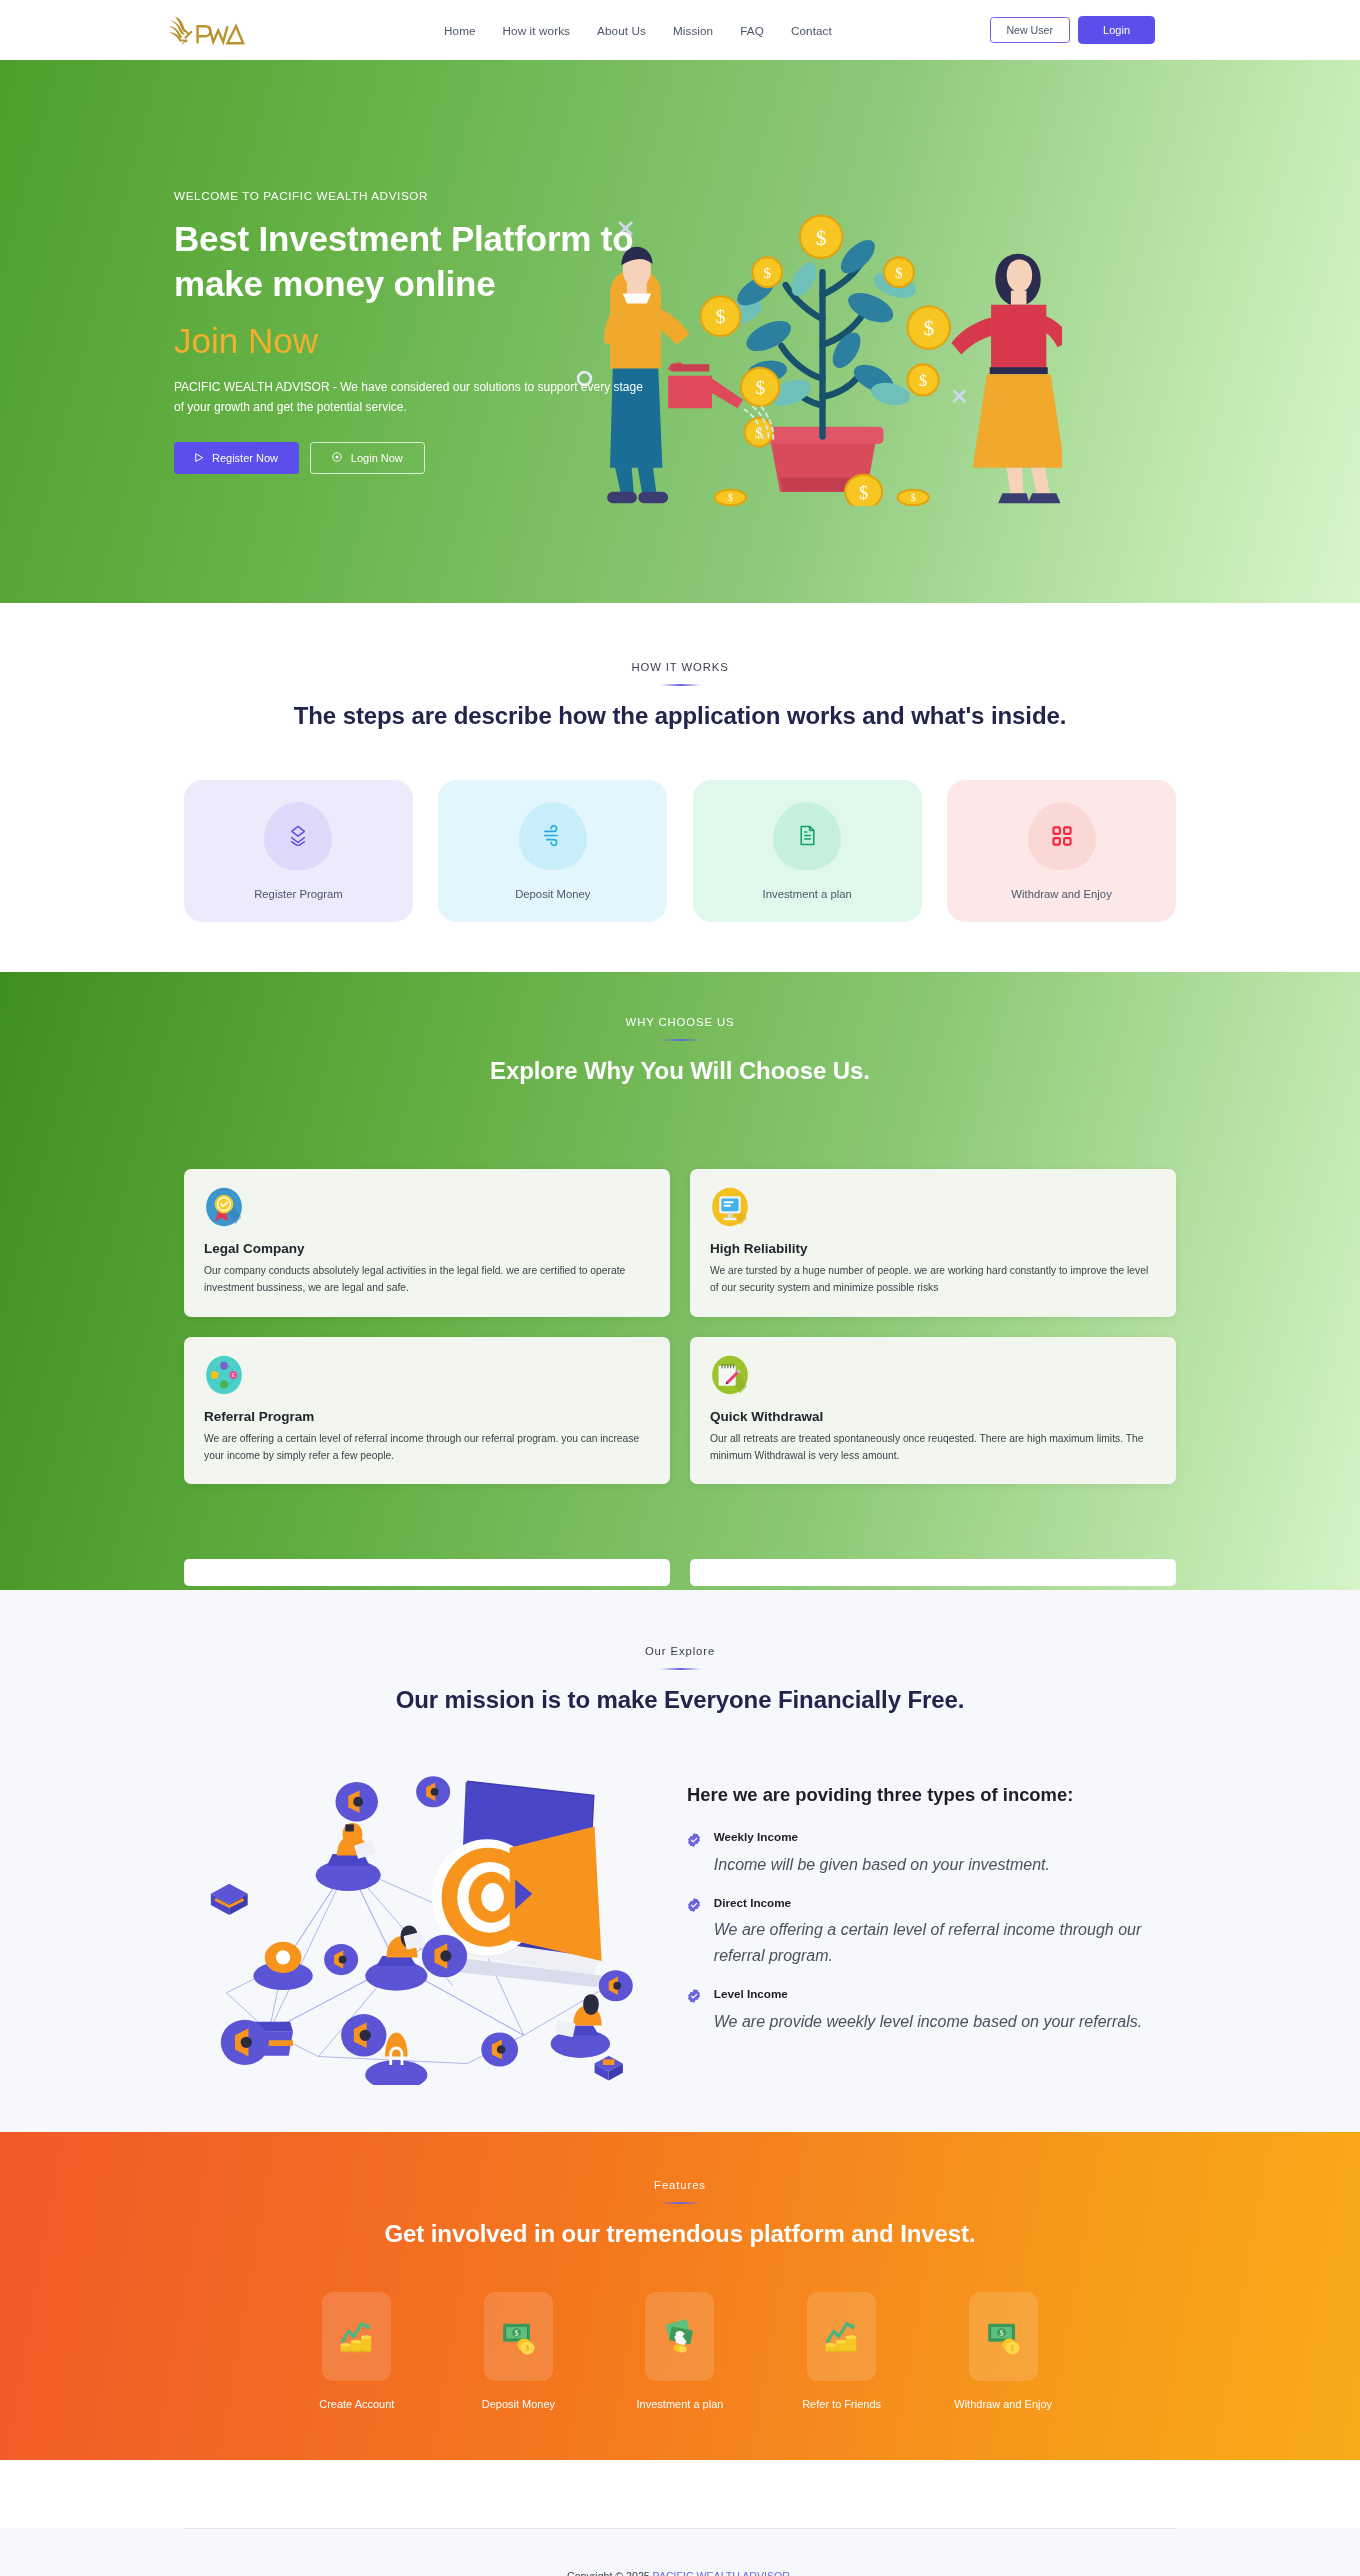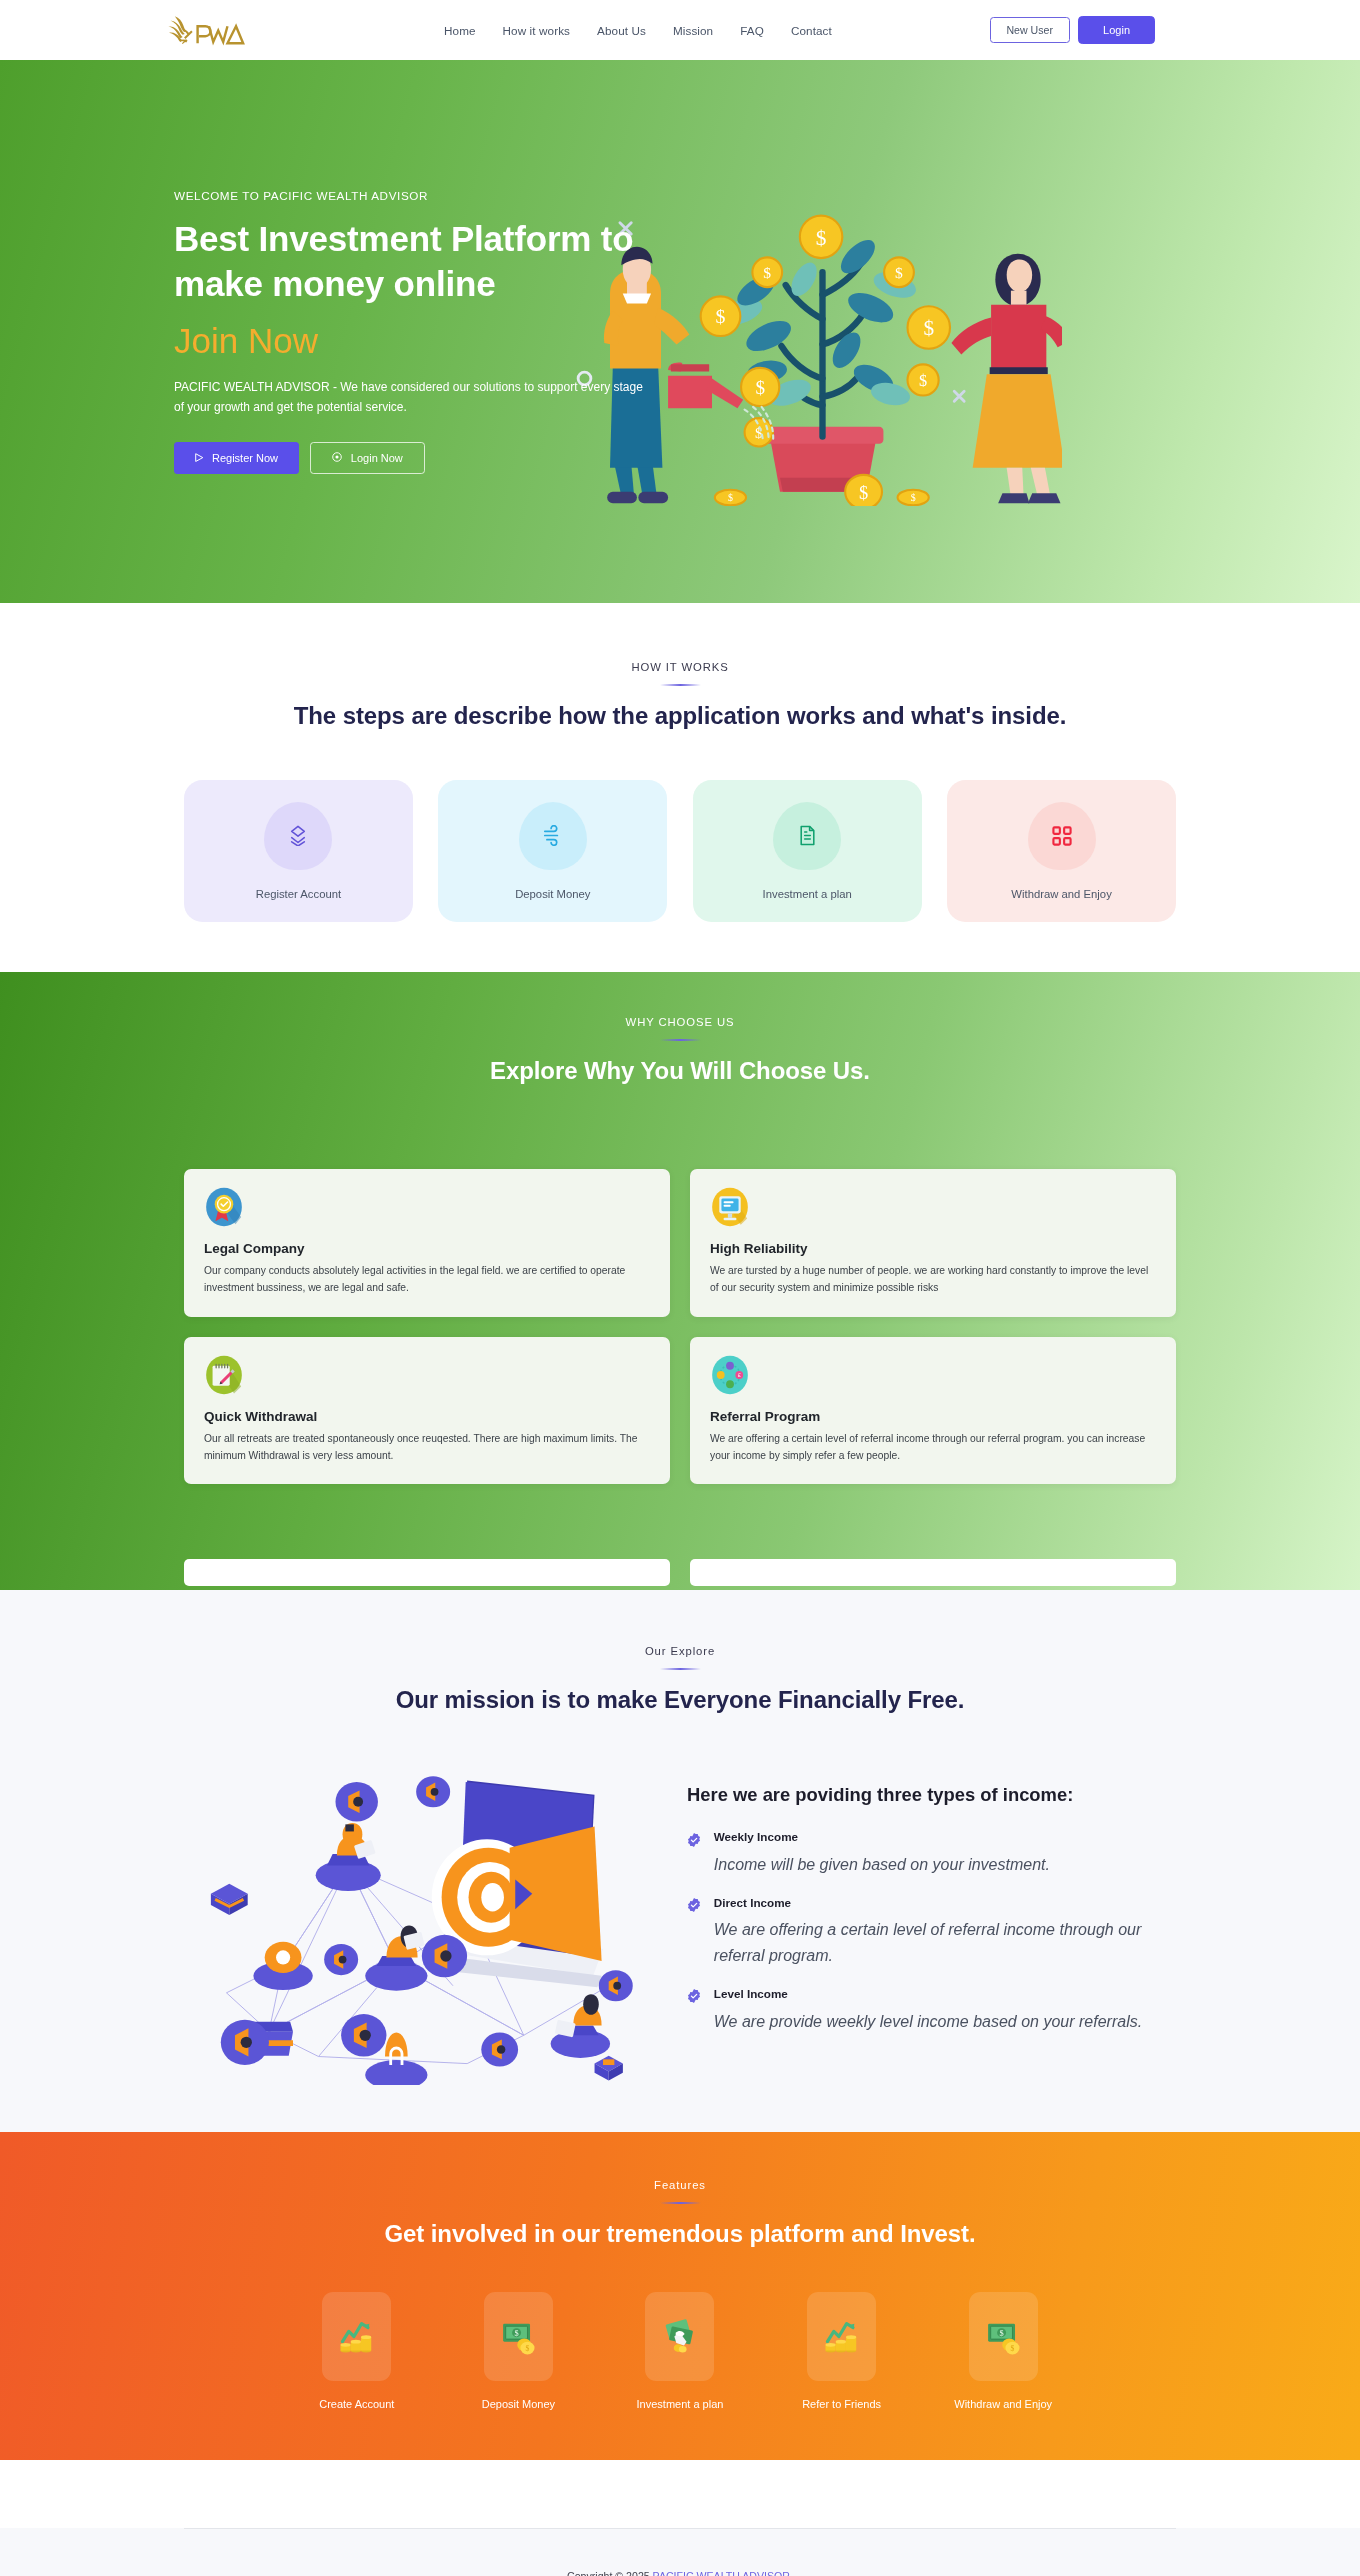--- a/index.html
+++ b/index.html
@@ -500,21 +500,21 @@
 
   <div class="how-cards">
     <div class="how-card" style="background:#edeafc">
       <div class="how-blob" style="background:#ded8fa">
         <svg width="20" height="21" viewBox="0 0 28 30" aria-hidden="true">
           <path d="M14 2l9 7-9 7-9-7z" fill="none" stroke="#6253d8" stroke-width="2.2" stroke-linejoin="round"></path>
           <path d="M5 18l9 7 9-7" fill="none" stroke="#6253d8" stroke-width="2.2" stroke-linecap="round" stroke-linejoin="round"></path>
           <path d="M5 24l9 6 9-6" fill="none" stroke="#6253d8" stroke-width="2.2" stroke-linecap="round" stroke-linejoin="round"></path>
         </svg>
       </div>
-      <div class="how-label">Register Account</div>
+      <div class="how-label">Register Program</div>
     </div>
 
     <div class="how-card" style="background:#e3f6fd">
       <div class="how-blob" style="background:#c9eefb">
         <svg width="21" height="21" viewBox="0 0 30 30" aria-hidden="true">
           <g fill="none" stroke="#28aae1" stroke-width="2.4" stroke-linecap="round">
             <path d="M4 9h13a4 4 0 1 0-4-4"></path>
             <path d="M4 15h18"></path>
             <path d="M7 21h10a4 4 0 1 1-4 4"></path>
           </g>
@@ -590,52 +590,52 @@
       </div>
       <div>
         <div class="why-h">High Reliability</div>
         <div class="why-p">We are tursted by a huge number of people. we are working hard constantly to improve the level of our security system and minimize possible risks</div>
       </div>
     </div>
 
     <div class="why-card">
       <div class="why-icon">
         <svg viewBox="0 0 56 56" width="40" height="40" aria-hidden="true">
-          <ellipse cx="28" cy="28" rx="25" ry="27" fill="#9cc22c"></ellipse>
-          <path d="M34 16l18 28-10 10-18-28z" fill="#87ab22" opacity=".5"></path>
-          <rect x="12" y="15" width="24" height="28" rx="2" fill="#f4f7f2"></rect>
-          <g stroke="#6f7b5e" stroke-width="1.8" stroke-linecap="round">
-            <path d="M17 13v5M21 13v5M25 13v5M29 13v5M33 13v5"></path>
-          </g>
-          <path d="M26 40l-4 1 1-4 14-14 3 3z" fill="#ea3f77"></path>
-          <path d="M37 23l3-3 3 3-3 3z" fill="#c4c9cf"></path>
-          <path d="M22 41l1-4 3 3z" fill="#3b3c46"></path>
-        </svg>
-      </div>
-      <div>
-        <div class="why-h">Quick Withdrawal</div>
-        <div class="why-p">Our all retreats are treated spontaneously once reuqested. There are high maximum limits. The minimum Withdrawal is very less amount.</div>
-      </div>
-    </div>
-
-    <div class="why-card">
-      <div class="why-icon">
-        <svg viewBox="0 0 56 56" width="40" height="40" aria-hidden="true">
           <ellipse cx="28" cy="28" rx="25" ry="27" fill="#4ccfc8"></ellipse>
           <circle cx="28" cy="28" r="14" fill="none" stroke="#3bbdb6" stroke-width="2" stroke-dasharray="3 3"></circle>
           <circle cx="28" cy="15" r="5.5" fill="#7b5fd0"></circle>
           <circle cx="41" cy="28" r="5.5" fill="#ef4b92"></circle>
           <circle cx="28" cy="41" r="5.5" fill="#4caf50"></circle>
           <circle cx="15" cy="28" r="5.5" fill="#f4c020"></circle>
           <text x="41" y="31" font-size="7" fill="#fff" text-anchor="middle" font-family="Liberation Sans, sans-serif">£</text>
         </svg>
       </div>
       <div>
         <div class="why-h">Referral Program</div>
         <div class="why-p">We are offering a certain level of referral income through our referral program. you can increase your income by simply refer a few people.</div>
+      </div>
+    </div>
+
+    <div class="why-card">
+      <div class="why-icon">
+        <svg viewBox="0 0 56 56" width="40" height="40" aria-hidden="true">
+          <ellipse cx="28" cy="28" rx="25" ry="27" fill="#9cc22c"></ellipse>
+          <path d="M34 16l18 28-10 10-18-28z" fill="#87ab22" opacity=".5"></path>
+          <rect x="12" y="15" width="24" height="28" rx="2" fill="#f4f7f2"></rect>
+          <g stroke="#6f7b5e" stroke-width="1.8" stroke-linecap="round">
+            <path d="M17 13v5M21 13v5M25 13v5M29 13v5M33 13v5"></path>
+          </g>
+          <path d="M26 40l-4 1 1-4 14-14 3 3z" fill="#ea3f77"></path>
+          <path d="M37 23l3-3 3 3-3 3z" fill="#c4c9cf"></path>
+          <path d="M22 41l1-4 3 3z" fill="#3b3c46"></path>
+        </svg>
+      </div>
+      <div>
+        <div class="why-h">Quick Withdrawal</div>
+        <div class="why-p">Our all retreats are treated spontaneously once reuqested. There are high maximum limits. The minimum Withdrawal is very less amount.</div>
       </div>
     </div>
   </div>
 
   <div class="why-ghost-row">
     <div class="ghost-card"></div>
     <div class="ghost-card"></div>
   </div>
 </section>
 

